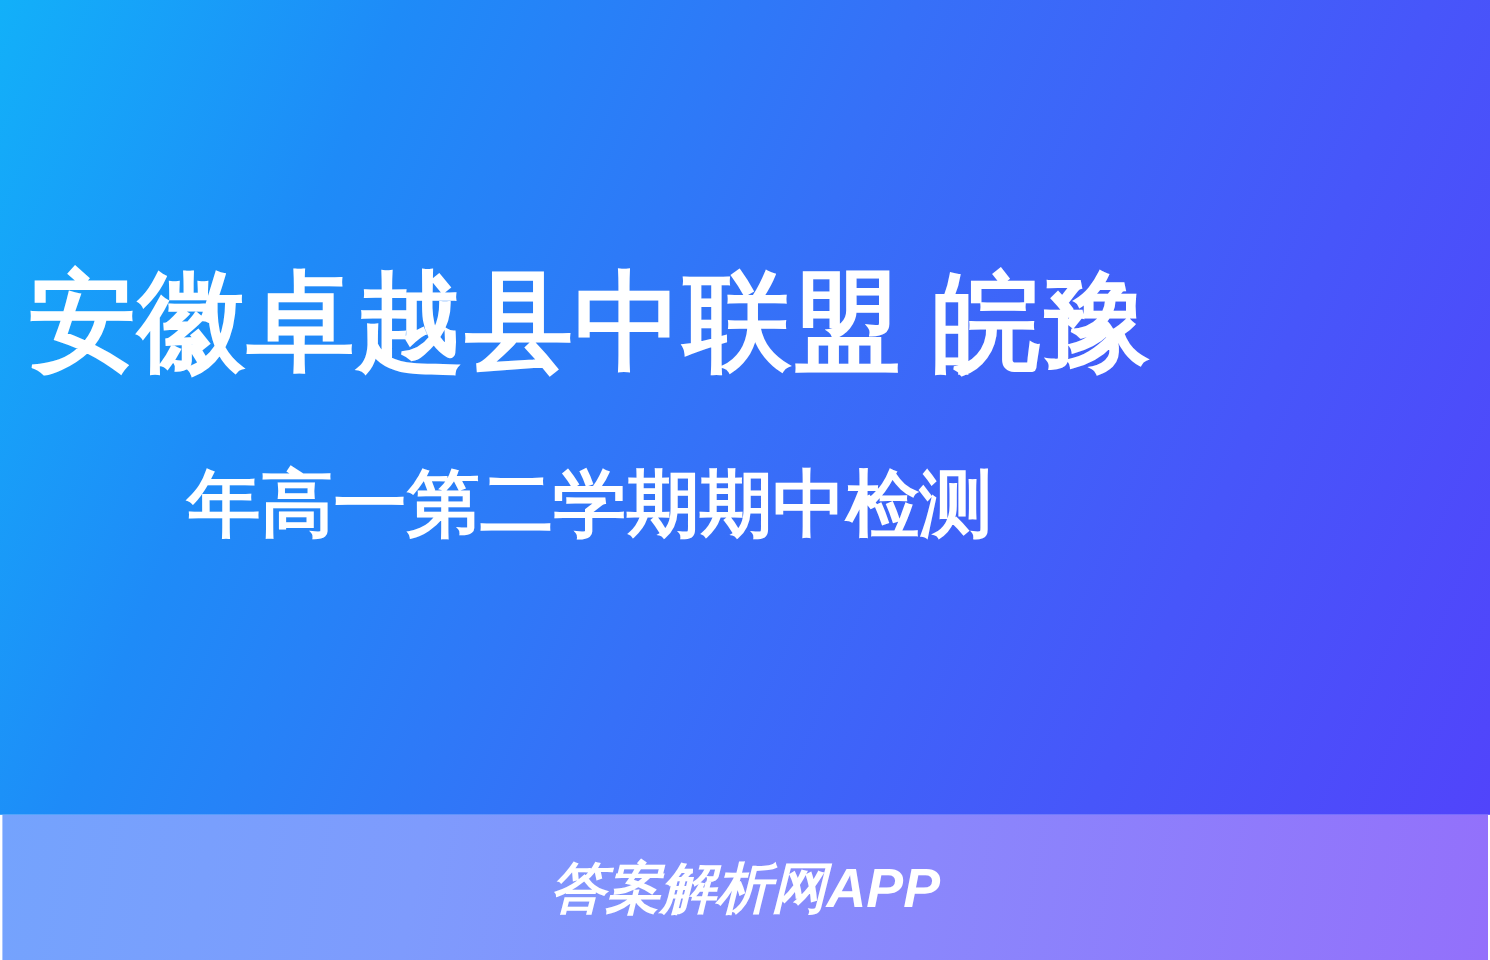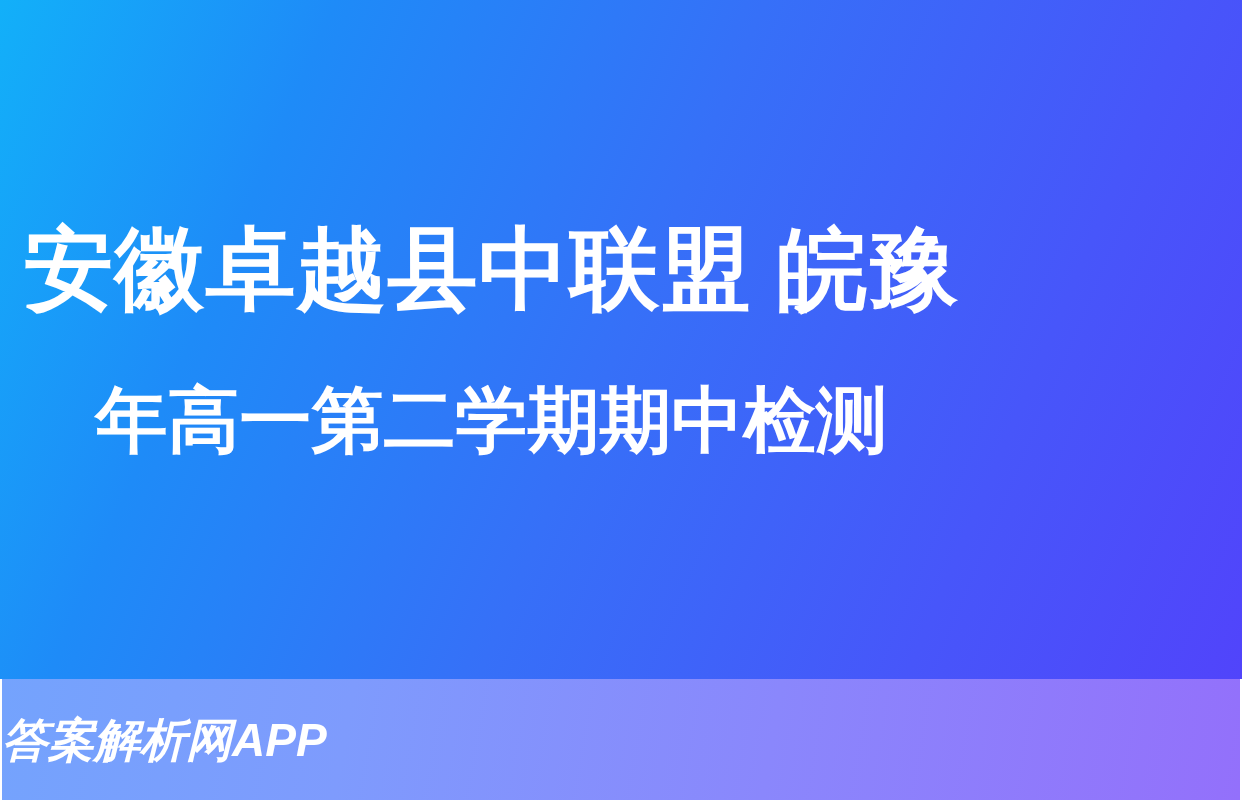--- a/index.html
+++ b/index.html
@@ -51,31 +51,31 @@
     font-weight: 700;
     font-size: 92px;
     line-height: 151px;
     letter-spacing: 0px;
     white-space: nowrap;
     text-align: center;
     font-family: "Liberation Sans", "DejaVu Sans", sans-serif;
   }
   .title-line.l1 { font-size: 90px; letter-spacing: 1px; }
   .title-line.l2 { font-size: 90px; letter-spacing: 0px; }
-  .title-line.l3 { font-size: 72px; letter-spacing: 0px; }
+  .title-line.l3 { font-size: 61px; letter-spacing: 0px; }
   .title-line.l4 { font-size: 90px; letter-spacing: 0px; }
   #banner-inner {
     position: absolute;
     left: 0;
     top: 0;
     width: 100%;
     height: 100%;
     display: flex;
     align-items: center;
-    justify-content: flex-start;
+    justify-content: center;
   }
   #banner-text {
     color: #ffffff;
     font-weight: 700;
     font-style: italic;
     font-size: 46px;
     line-height: 46px;
     letter-spacing: 0px;
     white-space: nowrap;
     font-family: "Liberation Sans", "DejaVu Sans", sans-serif;

